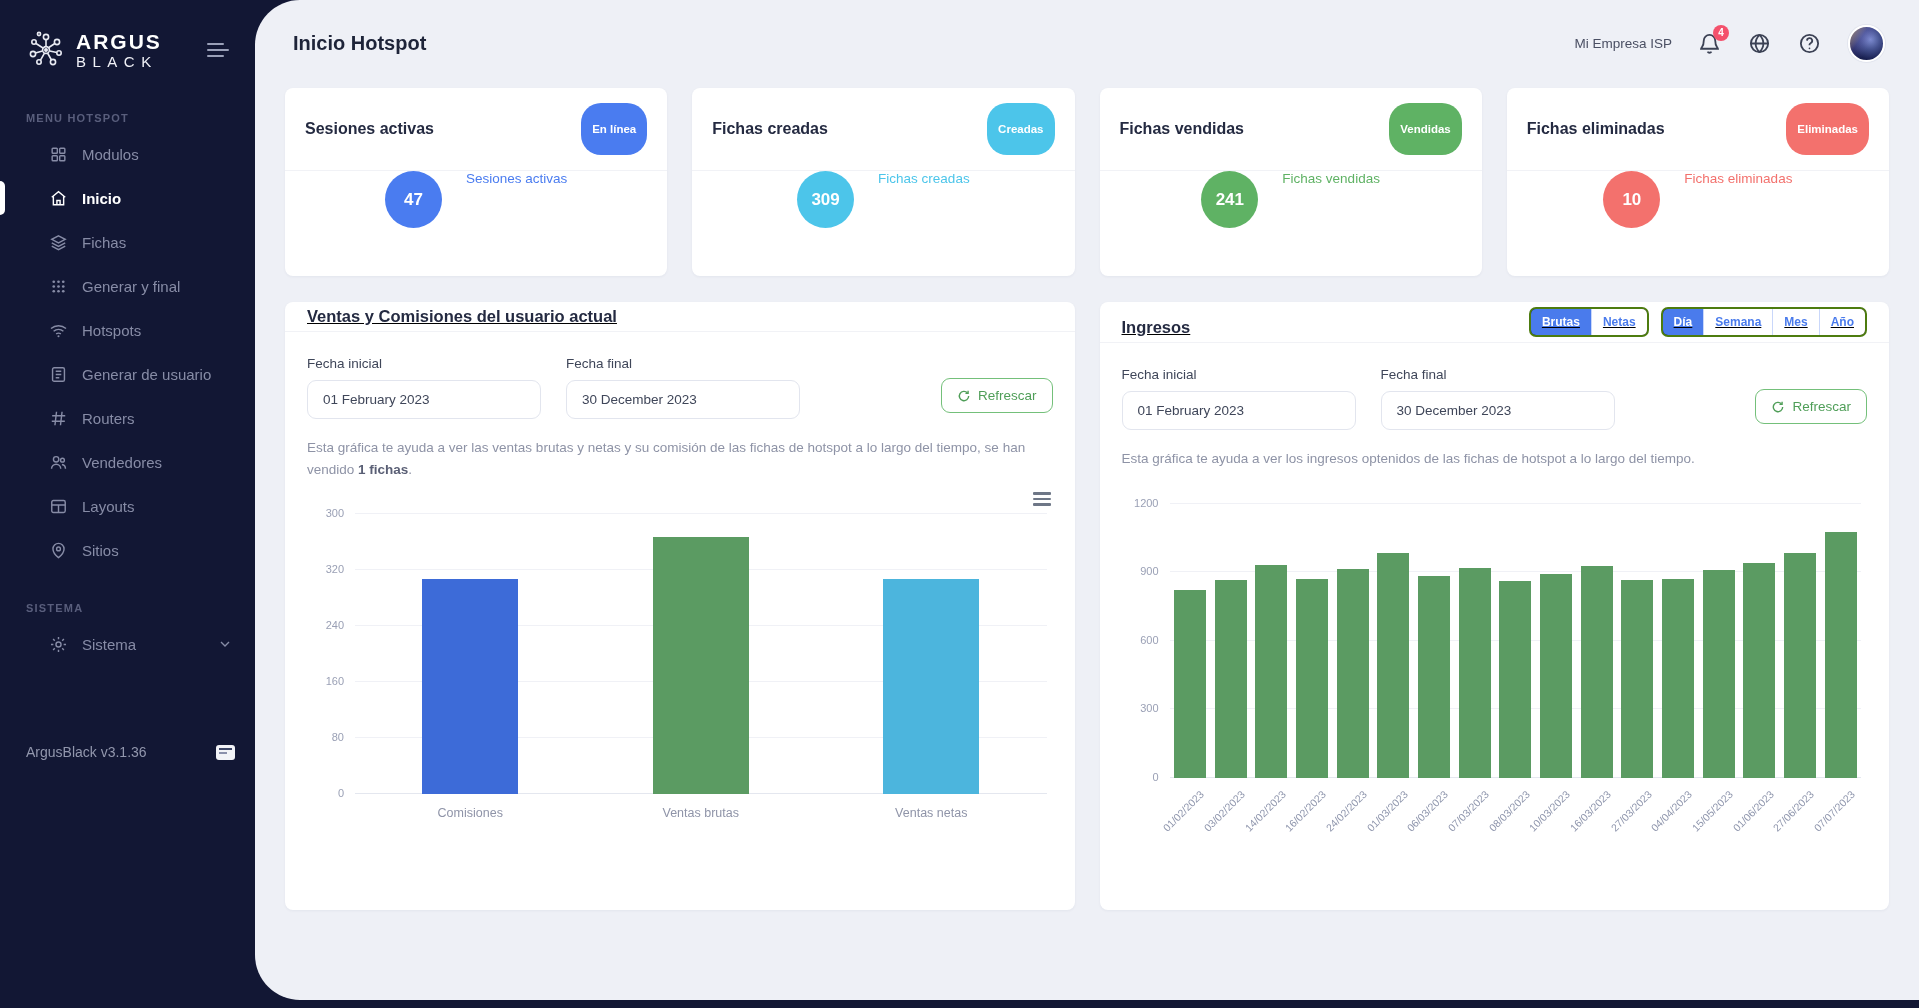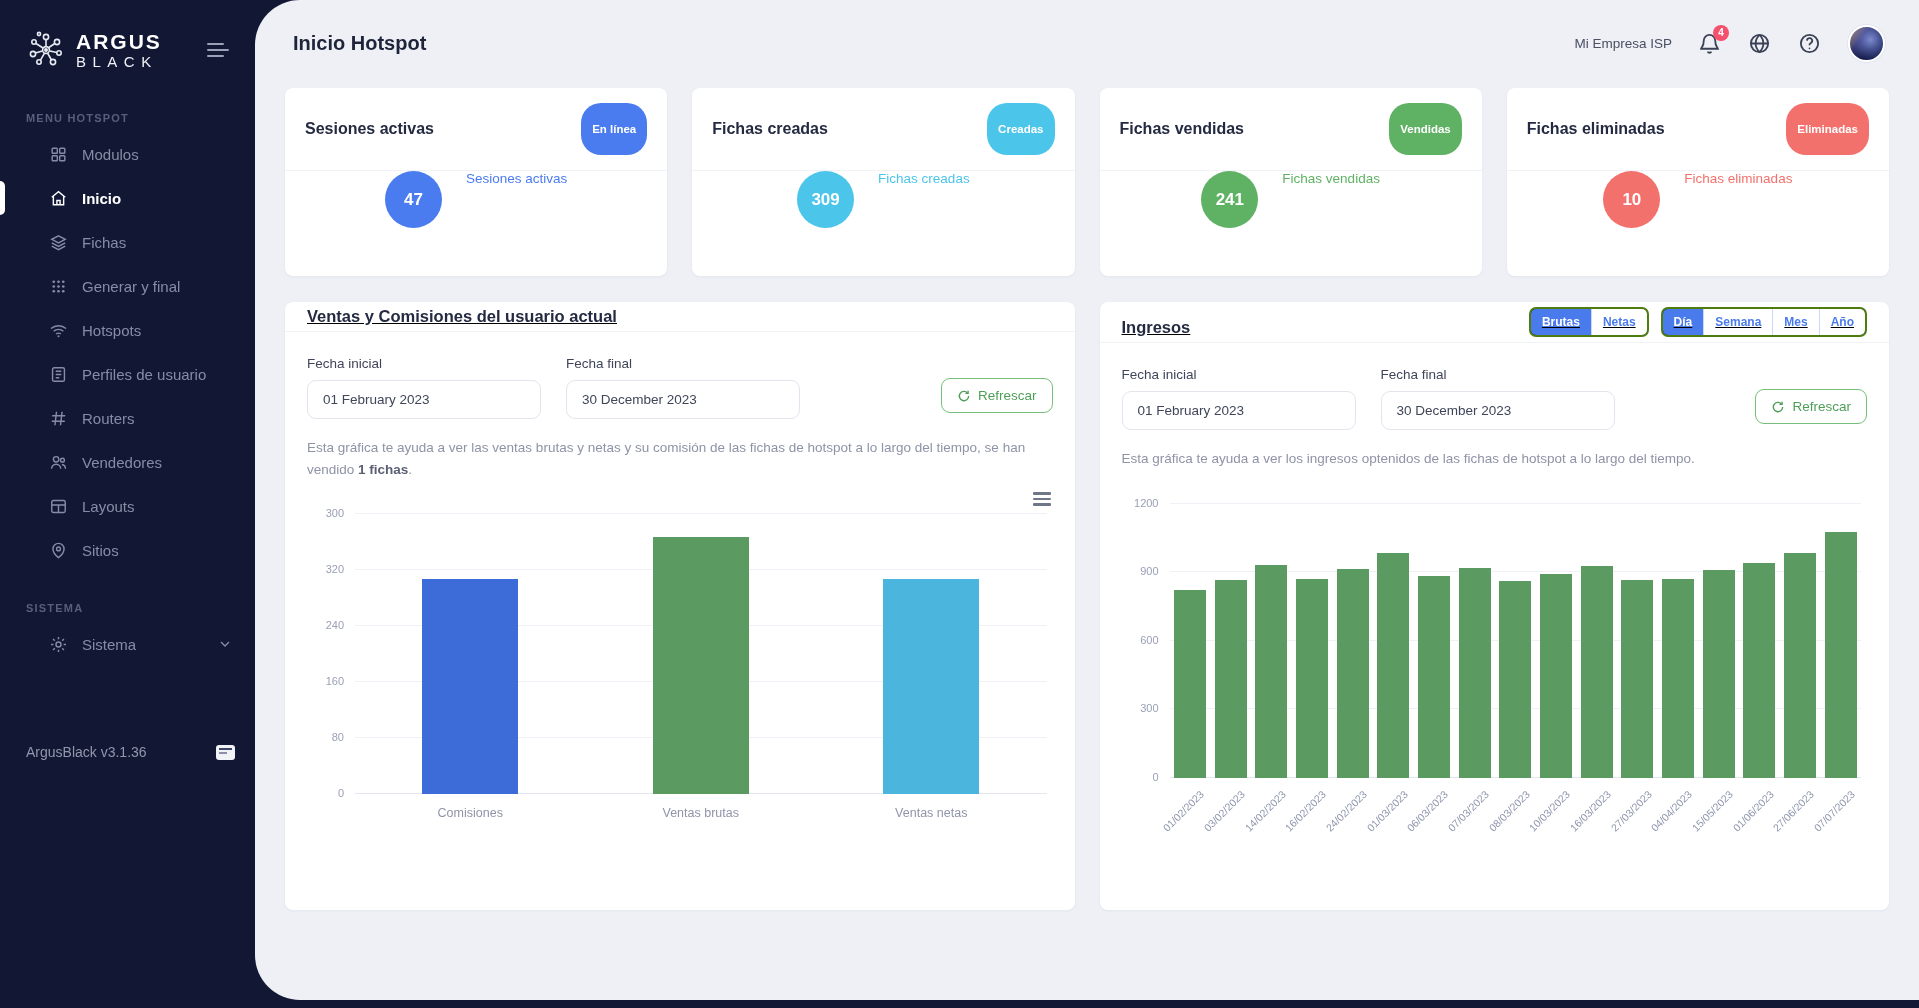--- a/index.html
+++ b/index.html
@@ -195,21 +195,21 @@
           <span class="s-label">Hotspots</span>
         </div>
         <div class="side-item">
           <span class="pill"></span>
           <span class="s-icon">
             <svg viewBox="0 0 24 24" fill="none" stroke="currentColor" stroke-width="1.8">
               <rect x="4.5" y="3.5" width="15" height="17" rx="2"></rect>
               <path d="M8.5 8h7M8.5 12h7M8.5 16h4.5"></path>
             </svg>
           </span>
-          <span class="s-label">Perfiles de usuario</span>
+          <span class="s-label">Generar de usuario</span>
         </div>
         <div class="side-item">
           <span class="pill"></span>
           <span class="s-icon">
             <svg viewBox="0 0 24 24" fill="none" stroke="currentColor" stroke-width="1.8">
               <path d="M9.5 3.5l-2 17M16.5 3.5l-2 17M4 8.5h16.5M3.5 15.5H20"></path>
             </svg>
           </span>
           <span class="s-label">Routers</span>
         </div>

